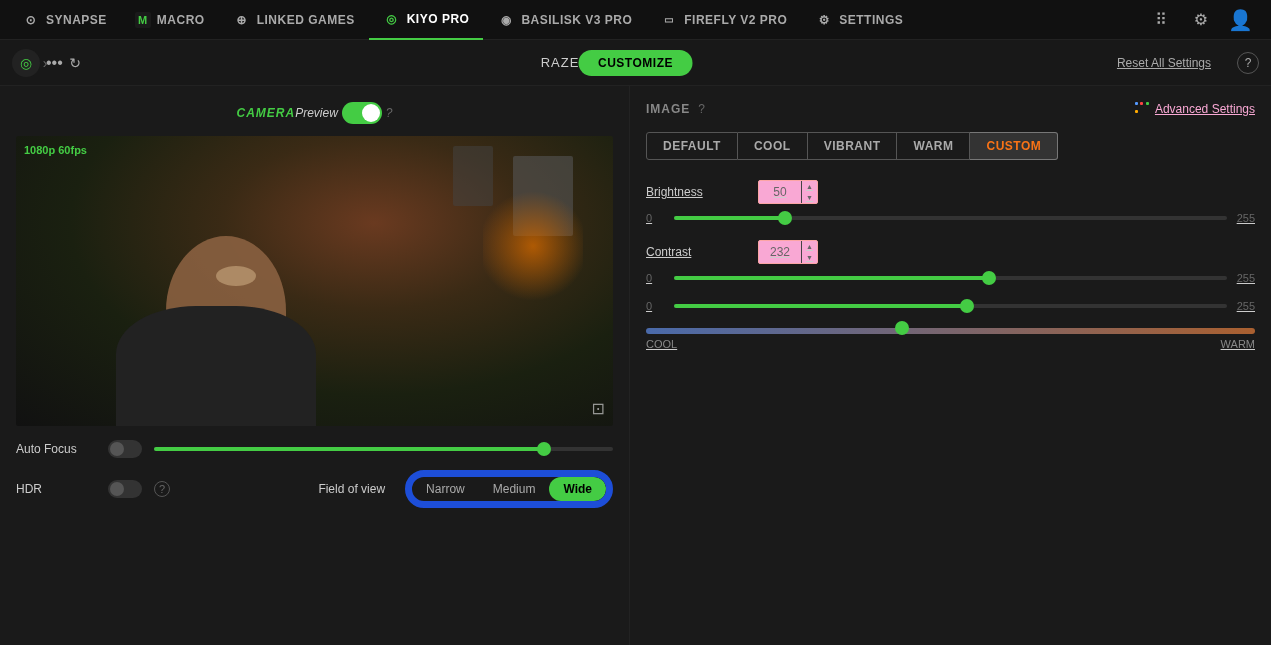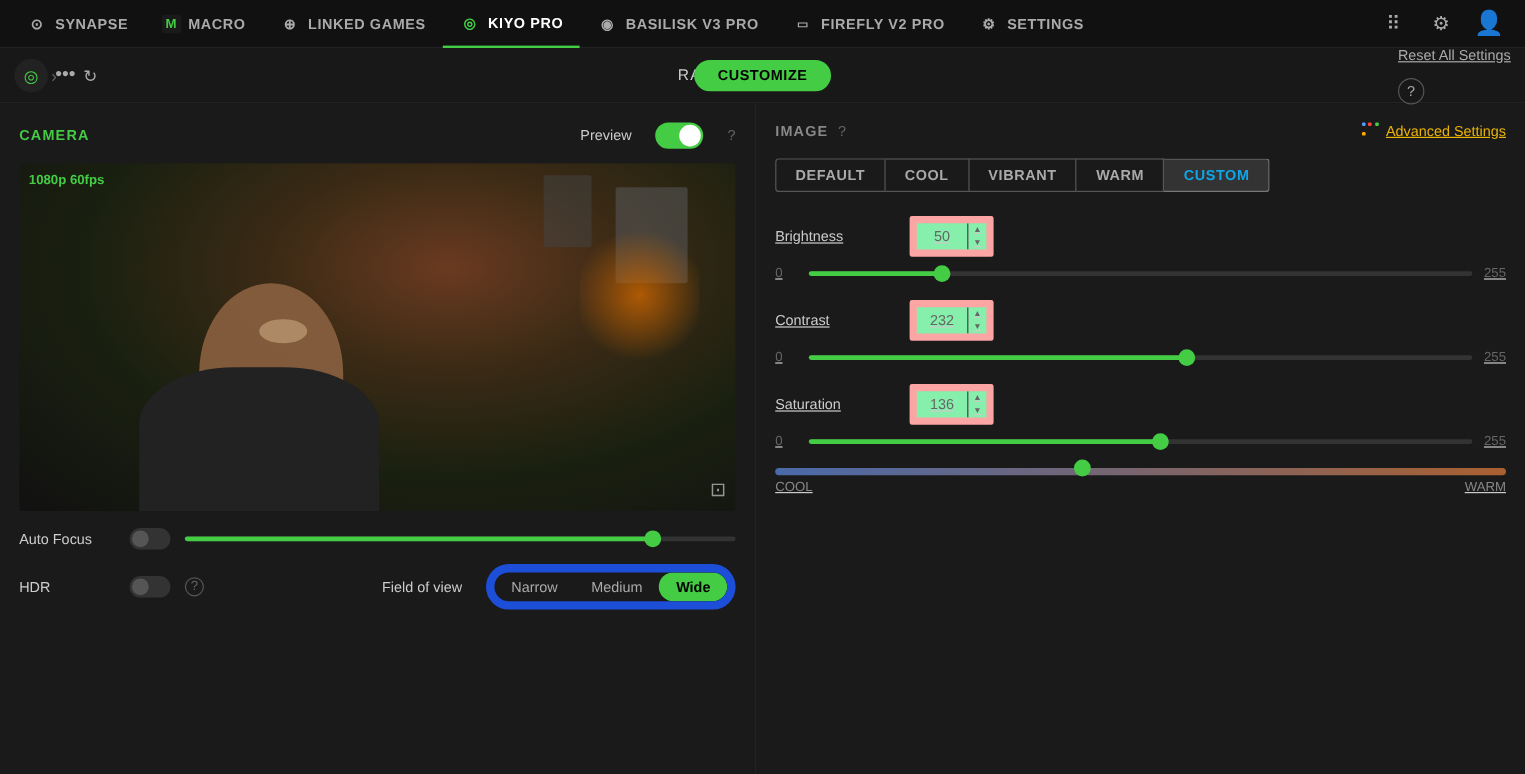--- a/index.html
+++ b/index.html
@@ -160,38 +160,39 @@
 
     
     .left-panel {
       width: 630px;
       padding: 16px;
       border-right: 1px solid #222;
     }
     .panel-header {
       display: flex;
       align-items: center;
-      justify-content: space-between;
+      justify-content: center;
       margin-bottom: 12px;
+      font-style: italic;
     }
     .panel-label {
       color: #44cc44;
       font-size: 12px;
       font-weight: 700;
       letter-spacing: 1px;
     }
     .panel-help {
       color: #666;
       font-size: 12px;
       cursor: pointer;
     }
     .preview-toggle {
       display: flex;
       align-items: center;
-      gap: 20px;
+      gap: 4px;
       color: #ccc;
       font-size: 12px;
     }
     .toggle-switch {
       width: 40px;
       height: 22px;
       background: #44cc44;
       border-radius: 11px;
       position: relative;
       cursor: pointer;
@@ -341,21 +342,21 @@
     .image-label {
       color: #888;
       font-size: 12px;
       font-weight: 700;
       letter-spacing: 1px;
     }
     .advanced-settings {
       display: flex;
       align-items: center;
       gap: 6px;
-      color: #eab308;
+      color: #f9a8d4;
       font-size: 12px;
       cursor: pointer;
       text-decoration: underline;
     }
     .adv-icon {
       display: grid;
       grid-template-columns: 1fr 1fr 1fr;
       gap: 2px;
       width: 14px;
       height: 14px;
@@ -382,21 +383,21 @@
       font-size: 12px;
       font-weight: 600;
       letter-spacing: 0.5px;
       cursor: pointer;
     }
     .preset-btn:first-child { border-radius: 3px 0 0 3px; }
     .preset-btn:last-child { border-radius: 0 3px 3px 0; }
     .preset-btn:not(:first-child) { border-left: none; }
     .preset-btn.active {
       background: #333;
-      color: #0ea5e9;
+      color: #f97316;
       border-color: #777;
       text-align: right;
     }
 
     
     .slider-section {
       margin-bottom: 16px;
       text-decoration: underline;
     }
     .slider-header {
@@ -469,22 +470,22 @@
     }
     .gradient-label {
       color: #888;
       font-size: 11px;
     }
 
     
     .spinner-wrapper {
       display: flex;
       align-items: center;
-      background: #86efac;
-      border: 6px solid #fca5a5;
+      background: #f9a8d4;
+      border: 1px solid #fca5a5;
       border-radius: 2px;
       overflow: hidden;
     }
     .spinner-value {
       padding: 3px 8px;
       font-size: 12px;
       color: #666;
       min-width: 42px;
       text-align: center;
     }
@@ -552,21 +553,21 @@
   </div>
   <div class="toolbar-profile" style="position:absolute;left:12px;">
   </div>
   <div style="position:absolute;left:12px;display:flex;align-items:center;gap:6px;">
     <div style="background:#222;border-radius:50%;width:28px;height:28px;display:flex;align-items:center;justify-content:center;color:#44cc44;font-size:14px;">◎</div>
     <button class="profile-more">•••</button>
   </div>
   <div style="position:absolute;left:50%;transform:translateX(-50%);">
     <button class="customize-btn">CUSTOMIZE</button>
   </div>
-  <div style="margin-left:auto;display:flex;align-items:flex-start;gap:12px;flex-direction:column;">
+  <div style="margin-left:auto;display:flex;align-items:center;gap:26px;">
     <span class="reset-link">Reset All Settings</span>
     <button class="help-btn">?</button>
   </div>
 </div>
 
 <div class="main-content">
 
   <div class="left-panel">
     <div class="panel-header">
       <span class="panel-label">CAMERA</span>
@@ -689,30 +690,20 @@
         <span class="slider-min">0</span>
         <div class="slider-container">
           <div style="height:100%;width:57%;background:#44cc44;border-radius:2px;"></div>
           <div class="slider-thumb" style="left:calc(57% - 7px);"></div>
         </div>
         <span class="slider-max">255</span>
       </div>
     </div>
 
     <div class="slider-section">
-      <div class="slider-header">
-        <span class="slider-name">Saturation</span>
-        <div class="spinner-wrapper">
-          <span class="spinner-value">136</span>
-          <div class="spinner-arrows">
-            <button class="spinner-arrow">▲</button>
-            <button class="spinner-arrow">▼</button>
-          </div>
-        </div>
-      </div>
       <div class="slider-row">
         <span class="slider-min">0</span>
         <div class="slider-container">
           <div style="height:100%;width:53%;background:#44cc44;border-radius:2px;"></div>
           <div class="slider-thumb" style="left:calc(53% - 7px);"></div>
         </div>
         <span class="slider-max">255</span>
       </div>
     </div>
 

